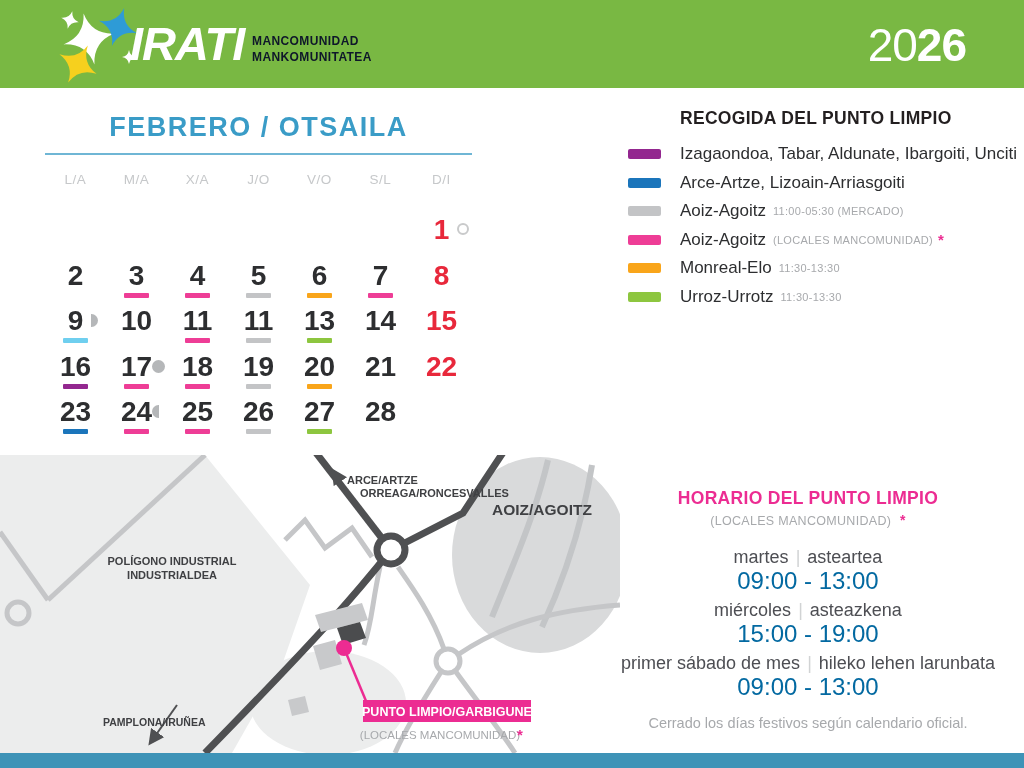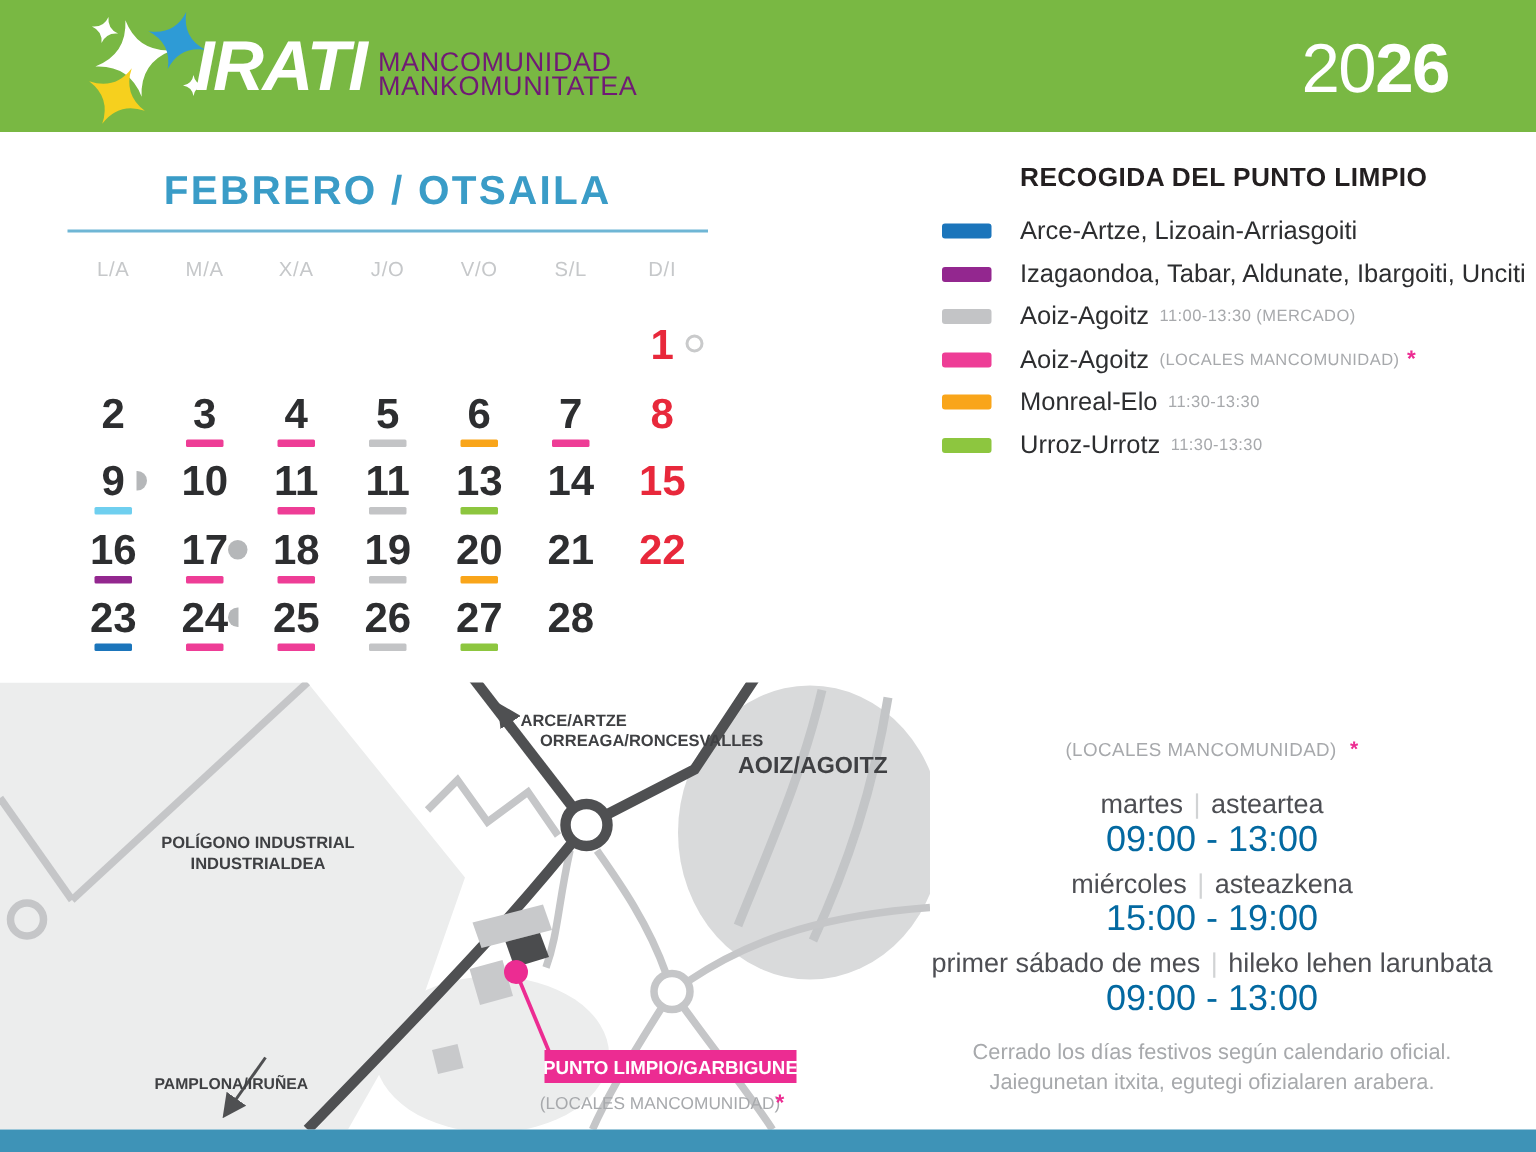--- a/index.html
+++ b/index.html
@@ -3,21 +3,21 @@
 <meta charset="utf-8">
 <style>
   html,body{margin:0;padding:0;}
   body{width:1024px;height:768px;font-family:"Liberation Sans",sans-serif;background:#fff;overflow:hidden;}
   .page{position:relative;width:1024px;height:768px;background:#fff;}
 
   
   .hdr{position:absolute;left:0;top:0;width:1024px;height:88px;background:#79B843;}
   .logo-stars{position:absolute;left:46px;top:2px;}
   .brand{position:absolute;left:130px;top:20px;color:#fff;font-size:47px;font-weight:800;font-style:italic;letter-spacing:-1px;line-height:1;}
-  .brand-sub{position:absolute;left:252px;top:33px;color:#701a75;font-size:18px;font-weight:400;line-height:16px;letter-spacing:.4px;}
+  .brand-sub{position:absolute;left:252px;top:33px;color:#0f172a;font-size:12px;font-weight:700;line-height:16px;letter-spacing:.4px;}
   .year{position:absolute;right:58px;top:22px;color:#fff;font-size:46px;line-height:1;letter-spacing:-1px;}
   .year .y1{font-weight:400;}
   .year .y2{font-weight:800;}
 
   
   .cal{position:absolute;left:45px;top:110px;width:427px;}
   .cal-title{text-align:center;color:#3A9CC7;font-size:27px;font-weight:700;letter-spacing:1.5px;line-height:34px;}
   .cal-rule{margin-top:9px;border:0;border-top:2px solid #6FB6D5;}
   .cal-head{position:absolute;left:0;top:62px;display:grid;grid-template-columns:repeat(7,61px);}
   .cal-head .dh{text-align:center;color:#C6C8CA;font-size:13.5px;letter-spacing:.5px;}
@@ -202,31 +202,31 @@
         <div class="day" style="grid-area: 5 / 6;">
           <div class="num">28</div>
         </div>
       </div>
   </section>
 
   <aside class="legend">
     <div class="legend-title">RECOGIDA DEL PUNTO LIMPIO</div>
     <div class="legend-list" id="legend-list">
         <div class="legend-item">
+          <span class="swatch" style="background: rgb(147, 39, 143);"></span>
+          <span class="legend-label">Izagaondoa, Tabar, Aldunate, Ibargoiti, Unciti</span>
+        </div>
+        <div class="legend-item">
           <span class="swatch" style="background: rgb(27, 117, 187);"></span>
           <span class="legend-label">Arce-Artze, Lizoain-Arriasgoiti</span>
         </div>
         <div class="legend-item">
-          <span class="swatch" style="background: rgb(147, 39, 143);"></span>
-          <span class="legend-label">Izagaondoa, Tabar, Aldunate, Ibargoiti, Unciti</span>
-        </div>
-        <div class="legend-item">
           <span class="swatch" style="background: rgb(195, 196, 198);"></span>
           <span class="legend-label">Aoiz-Agoitz</span>
-          <span class="legend-time">11:00-13:30 (MERCADO)</span>
+          <span class="legend-time">11:00-05:30 (MERCADO)</span>
         </div>
         <div class="legend-item">
           <span class="swatch" style="background: rgb(238, 61, 150);"></span>
           <span class="legend-label">Aoiz-Agoitz</span>
           <span class="legend-time">(LOCALES MANCOMUNIDAD)</span>
           <span class="legend-star">*</span>
         </div>
         <div class="legend-item">
           <span class="swatch" style="background: rgb(249, 165, 26);"></span>
           <span class="legend-label">Monreal-Elo</span>
@@ -287,35 +287,35 @@
 
     <line x1="344" y1="193" x2="366" y2="246" stroke="#EC2C92" stroke-width="2.5"></line>
     <circle cx="344" cy="193" r="8" fill="#EC2C92"></circle>
     <rect x="363" y="245" width="168" height="22" fill="#EC2C92"></rect>
     <text x="447" y="261" font-size="12.5" font-weight="bold" fill="#FFFFFF" text-anchor="middle">PUNTO LIMPIO/GARBIGUNE</text>
     <text x="440" y="284" font-size="11.5" fill="#A7A9AC" text-anchor="middle">(LOCALES MANCOMUNIDAD)</text>
     <text x="520" y="285" font-size="15" font-weight="bold" fill="#EC2C92" text-anchor="middle">*</text>
   </svg>
 
   <section class="sched">
+    <div class="sched-title">HORARIO DEL PUNTO LIMPIO</div>
     <div class="sched-sub"><span>(LOCALES MANCOMUNIDAD)</span> <span class="legend-star">*</span></div>
     <div class="sched-list" id="sched-list">
         <div class="sched-entry">
           <div class="sched-day"><span>martes</span><span class="sep">|</span><span>asteartea</span></div>
           <div class="sched-hours">09:00 - 13:00</div>
         </div>
         <div class="sched-entry">
           <div class="sched-day"><span>miércoles</span><span class="sep">|</span><span>asteazkena</span></div>
           <div class="sched-hours">15:00 - 19:00</div>
         </div>
         <div class="sched-entry">
           <div class="sched-day"><span>primer sábado de mes</span><span class="sep">|</span><span>hileko lehen larunbata</span></div>
           <div class="sched-hours">09:00 - 13:00</div>
         </div>
       </div>
     <div class="sched-note">
       <div>Cerrado los días festivos según calendario oficial.</div>
-      <div>Jaiegunetan itxita, egutegi ofizialaren arabera.</div>
     </div>
   </section>
 
   <footer class="ftr"></footer>
 </div>
 
 </body></html>

